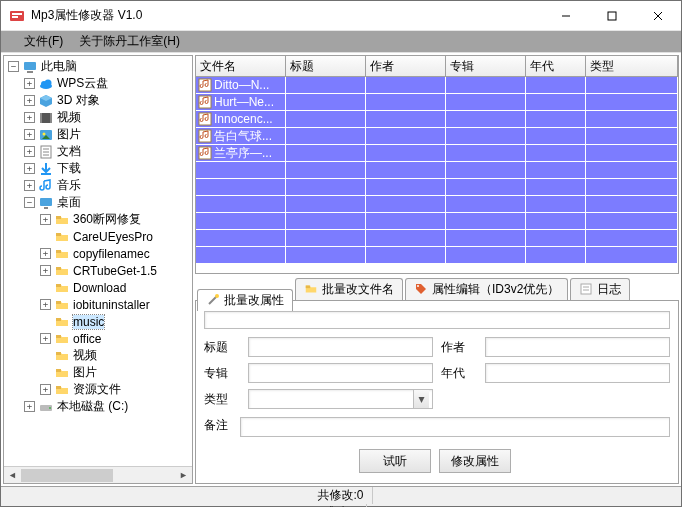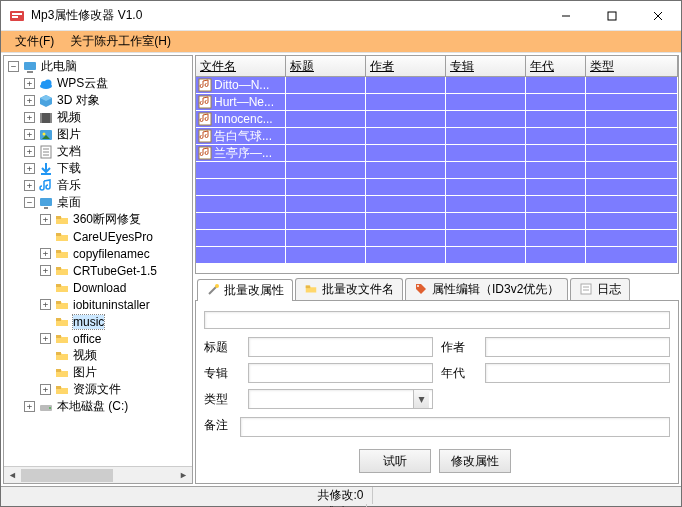--- a/index.html
+++ b/index.html
@@ -3,48 +3,48 @@
 <meta charset="utf-8">
 <style>
   * { box-sizing: border-box; margin: 0; padding: 0; }
   body { font-family: "Microsoft YaHei", "SimSun", sans-serif; font-size: 12px; background: #f0f0f0; overflow: hidden; }
   .window { width: 682px; height: 507px; background: #fff; border: 1px solid #707070; display: flex; flex-direction: column; }
   .titlebar { height: 30px; display: flex; align-items: center; padding: 0 0 0 8px; background: #fff; border-bottom: 1px solid #e5e5e5; }
   .titlebar .appicon { width: 16px; height: 16px; margin-right: 6px; }
   .titlebar .title { flex: 1; font-size: 12px; }
   .winbtns { display: flex; height: 100%; }
   .winbtn { width: 46px; height: 100%; display: flex; align-items: center; justify-content: center; }
-  .menubar { height: 22px; display: flex; align-items: center; padding: 0 10px; gap: 8px; background: #fdba74; border-bottom: 1px solid #e0e0e0; font-size: 12px; }
+  .menubar { height: 22px; display: flex; align-items: center; padding: 0 19px; gap: 8px; background: #a3a3a3; border-bottom: 1px solid #e0e0e0; font-size: 12px; }
   .menuentry { padding: 2px 4px; }
   .main { flex: 1; display: flex; overflow: hidden; }
   .treepanel { width: 190px; border: 1px solid #a0a0a0; margin: 2px; display: flex; flex-direction: column; background: #fff; position: relative; }
   .treeview { flex: 1; overflow: hidden; padding: 2px 0; }
   .treerow { display: flex; align-items: center; height: 17px; white-space: nowrap; overflow: hidden; }
   .expander { width: 11px; height: 11px; border: 1px solid #888; display: inline-flex; align-items: center; justify-content: center; font-size: 9px; line-height: 1; margin-right: 3px; background: #fff; color: #555; font-family: monospace; }
   .expander.blank { border: none; background: transparent; }
   .treeicon { width: 16px; height: 16px; margin-right: 3px; flex-shrink: 0; display: inline-flex; align-items: center; justify-content: center; }
   .treelabel { font-size: 12px; }
   .treerow.selected .treelabel { background: #cce8ff; outline: 1px dotted #888; }
   .tree-hscroll { height: 17px; border-top: 1px solid #ccc; display: flex; align-items: center; background: #f0f0f0; }
   .tree-hscroll .arrow { width: 17px; height: 100%; display: flex; align-items: center; justify-content: center; color: #555; font-size: 9px; }
   .tree-hscroll .track { flex: 1; height: 100%; background: #f0f0f0; position: relative; }
   .tree-hscroll .thumb { position: absolute; left: 0; top: 2px; height: 13px; width: 60%; background: #cdcdcd; }
   .rightpanel { flex: 1; display: flex; flex-direction: column; margin: 2px 2px 2px 0; overflow: hidden; }
   .grid { border: 1px solid #a0a0a0; background: #fff; height: 228px; display: flex; flex-direction: column; overflow: hidden; }
   .gridhead { display: flex; background: #fff; border-bottom: 1px solid #a0a0a0; }
-  .gridhead .gh { border-right: 1px solid #a0a0a0; padding: 2px 4px; font-size: 12px; height: 20px; display: flex; align-items: center; background: linear-gradient(#fdfdfd,#ececec); text-decoration: underline; }
+  .gridhead .gh { border-right: 1px solid #a0a0a0; padding: 2px 4px; font-size: 12px; height: 20px; display: flex; align-items: center; background: linear-gradient(#fdfdfd,#ececec); }
   .gridbody { flex: 1; display: flex; flex-direction: column; background: #fff; overflow: hidden;}
   .gridrow { display: flex; height: 17px; background: #7c7cff; color: #fff; border-bottom: 1px solid #fff; }
   .gridrow .gc { border-right: 1px solid #fff; padding: 0 2px; display: flex; align-items: center; overflow: hidden; white-space: nowrap; }
   .gridrow.empty { background: #7c7cff; }
   .gridrow .fileicon { width: 14px; height: 14px; margin-right: 2px; flex-shrink:0; }
   .col0{width:90px}.col1{width:80px}.col2{width:80px}.col3{width:80px}.col4{width:60px}.col5{flex:1}
   .tabbar { display: flex; align-items: center; height: 24px; margin-top: 4px; gap: 0; border-bottom: 1px solid #a0a0a0; padding-left: 2px;}
   .tab { display: flex; align-items: center; padding: 2px 8px; border: 1px solid #a0a0a0; border-bottom: none; background: #f4f4f4; margin-right: 2px; font-size: 12px; border-radius: 3px 3px 0 0; gap: 4px;}
-  .tab.active { background: #fff; position: relative; top: 1px;}
+  .tab.active { background: #fff; position: relative; top: 11px;}
   .tabicon { width: 14px; height: 14px; }
   .form { flex: 1; border: 1px solid #a0a0a0; border-top: none; padding: 10px 8px; display: flex; flex-direction: column; gap: 8px; background: #fff;}
   .pathfield { border: 1px solid #bdbdbd; height: 18px; width: 100%; background: #fff; box-shadow: inset 1px 1px 2px rgba(0,0,0,.08);}
   .formgrid { display: grid; grid-template-columns: 36px 1fr 36px 1fr; gap: 6px 8px; align-items: center;}
   .formgrid label { font-size: 12px; text-align: left; }
   .formgrid input, .combobox { border: 1px solid #bdbdbd; height: 20px; width: 100%; font-size: 12px; padding: 0 3px; background: #fff; box-shadow: inset 1px 1px 2px rgba(0,0,0,.08);}
   .combobox { display: flex; align-items: center; }
   .combobox .cbarrow { margin-left: auto; width: 16px; text-align: center; color: #555; border-left: 1px solid #bdbdbd; height: 100%; display: flex; align-items: center; justify-content: center; background: linear-gradient(#f8f8f8,#e4e4e4);}
   .remarkrow { display: flex; align-items: flex-start; gap: 0; }
   .remarkrow label { width: 36px; }

